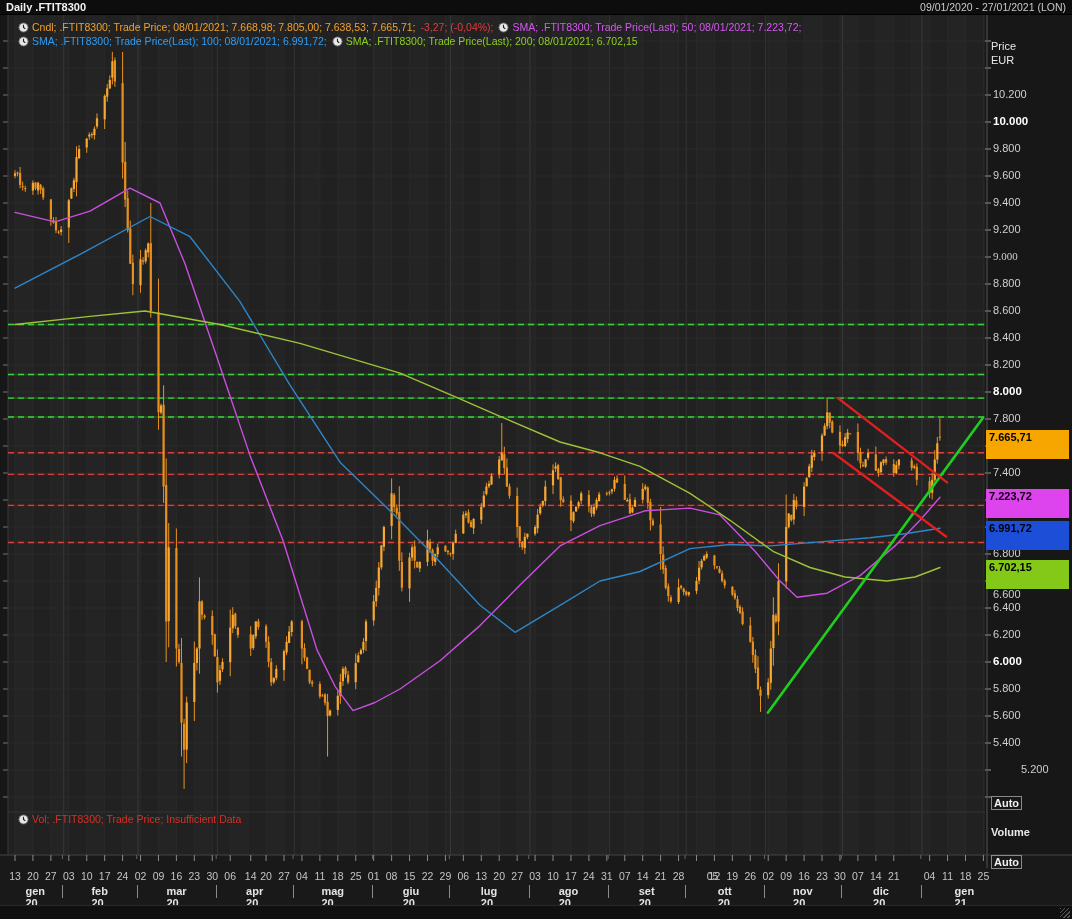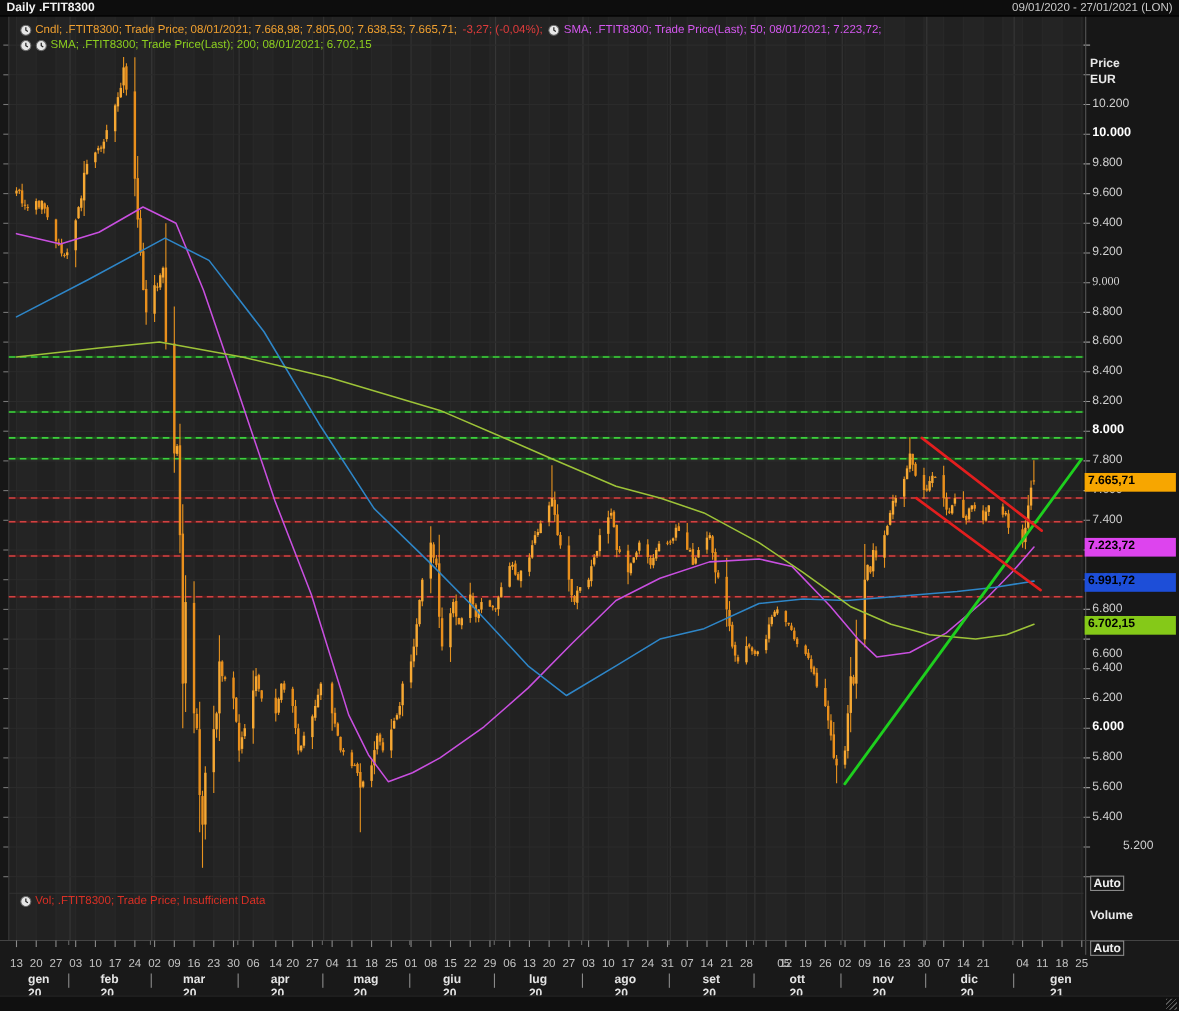--- a/index.html
+++ b/index.html
@@ -13,23 +13,23 @@
   svg#chart{position:absolute;left:0;top:0;z-index:1;}
   .legend{position:absolute;left:18px;top:20px;z-index:20;line-height:14px;font-size:10.5px;white-space:nowrap;}
   .lrow{height:14px;display:flex;align-items:center;text-align:center;}
   .lrow .lt{margin-right:5px;}
   .clock{display:inline-flex;width:11px;height:11px;margin-right:3px;flex:0 0 auto;}
   .cndl-t{color:#f0a030;} .chg-t{color:#e03c3c;} .sma50-t{color:#d558f0;}
   .sma100-t{color:#2f9df5;} .sma200-t{color:#8ccf1f;}
   #ylabels{position:absolute;left:0;top:0;z-index:10;}
   .ytick{position:absolute;left:993px;width:70px;font-size:11px;color:#cfcfcf;}
   .ytick.b{font-weight:bold;color:#fff;font-size:11.5px;}
-  .price-eur{position:absolute;left:991px;top:51px;z-index:12;font-size:11px;font-weight:bold;
+  .price-eur{position:absolute;left:991px;top:39px;z-index:12;font-size:11px;font-weight:normal;
              color:#e8e8e8;line-height:14px;}
-  #pricetags .tag{position:absolute;left:986px;width:80px;height:17px;z-index:15;color:#000;
+  #pricetags .tag{position:absolute;left:986px;width:80px;height:29px;z-index:15;color:#000;
              font-size:11px;font-weight:bold;line-height:15px;padding-left:3px;}
   .auto{position:absolute;left:991px;z-index:16;background:transparent;border:1px solid #8a8a8a;
         color:#f0f0f0;font-family:"Liberation Sans",sans-serif;font-size:11px;font-weight:bold;
         line-height:12px;padding:0 2px;cursor:pointer;}
   .vol-legend{position:absolute;left:18px;top:813px;z-index:20;display:flex;align-items:center;
               font-size:10.5px;color:#d93025;white-space:nowrap;}
   .volume-title{position:absolute;left:991px;top:826px;z-index:12;font-size:11px;font-weight:bold;color:#e8e8e8;}
   #xlabels{position:absolute;left:0;top:0;z-index:10;}
   .xday{position:absolute;top:870px;transform:translateX(-50%);font-size:10.5px;color:#c4c4c4;}
   .xmonth{position:absolute;top:885px;transform:translateX(-50%);font-size:11px;font-weight:bold;color:#e4e4e4;}
@@ -854,20 +854,21 @@
         </span>
       <span class="lt sma50-t">SMA; .FTIT8300; Trade Price(Last); 50; 08/01/2021; 7.223,72;</span>
     </div>
     <div class="lrow">
       <span class="clock">
           <svg viewBox="0 0 12 12" width="11" height="11">
             <circle cx="6" cy="6" r="5" fill="#e6e6e6" stroke="#666"></circle>
             <path d="M6 3v3l2 1.3" stroke="#222" stroke-width="1.2" fill="none"></path>
           </svg>
         </span>
+      <span class="lt sma100-t">SMA; .FTIT8300; Trade Price(Last); 100; 08/01/2021; 6.991,72;</span>
       <span class="clock">
           <svg viewBox="0 0 12 12" width="11" height="11">
             <circle cx="6" cy="6" r="5" fill="#e6e6e6" stroke="#666"></circle>
             <path d="M6 3v3l2 1.3" stroke="#222" stroke-width="1.2" fill="none"></path>
           </svg>
         </span>
       <span class="lt sma200-t">SMA; .FTIT8300; Trade Price(Last); 200; 08/01/2021; 6.702,15</span>
     </div>
   </div>
 

